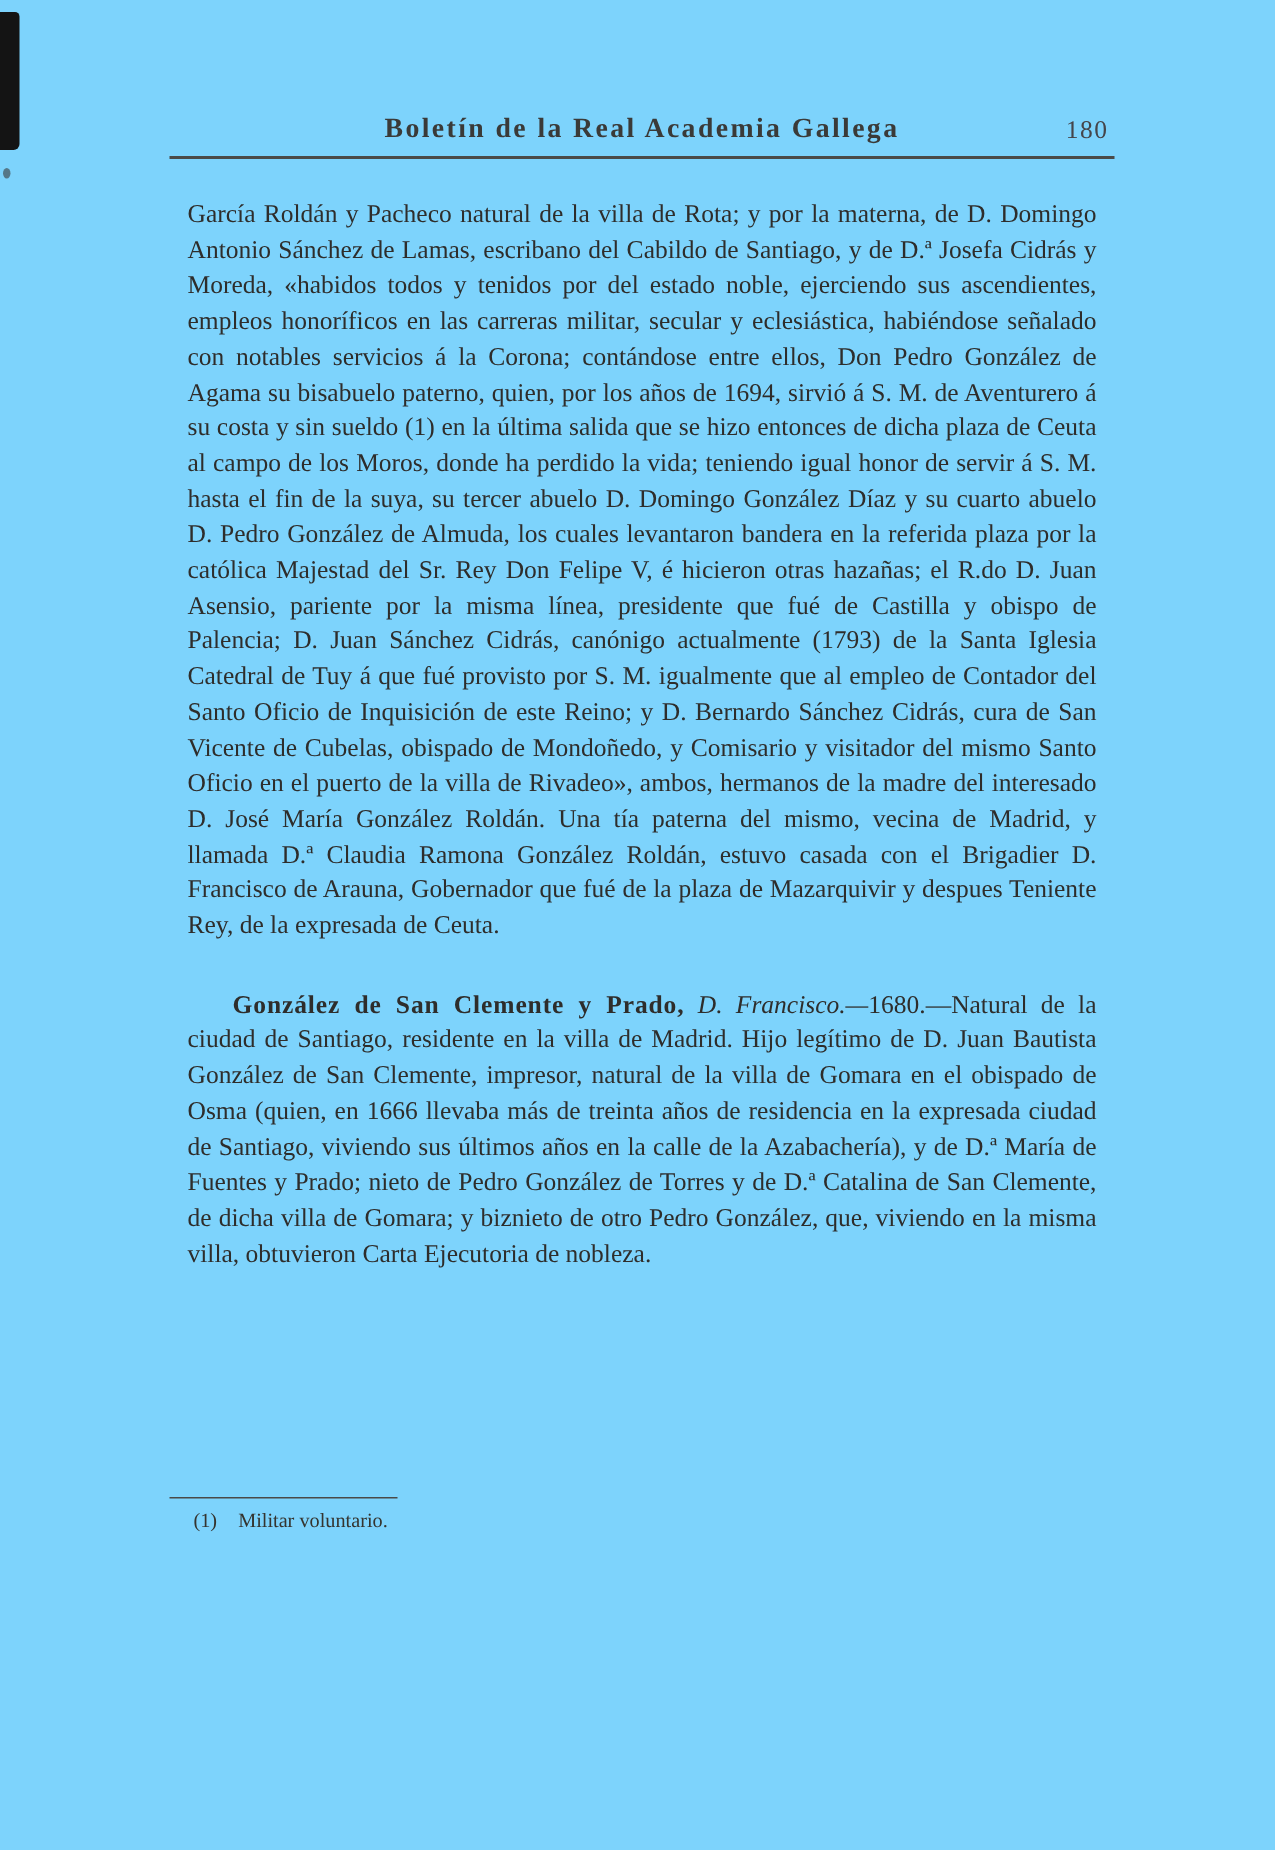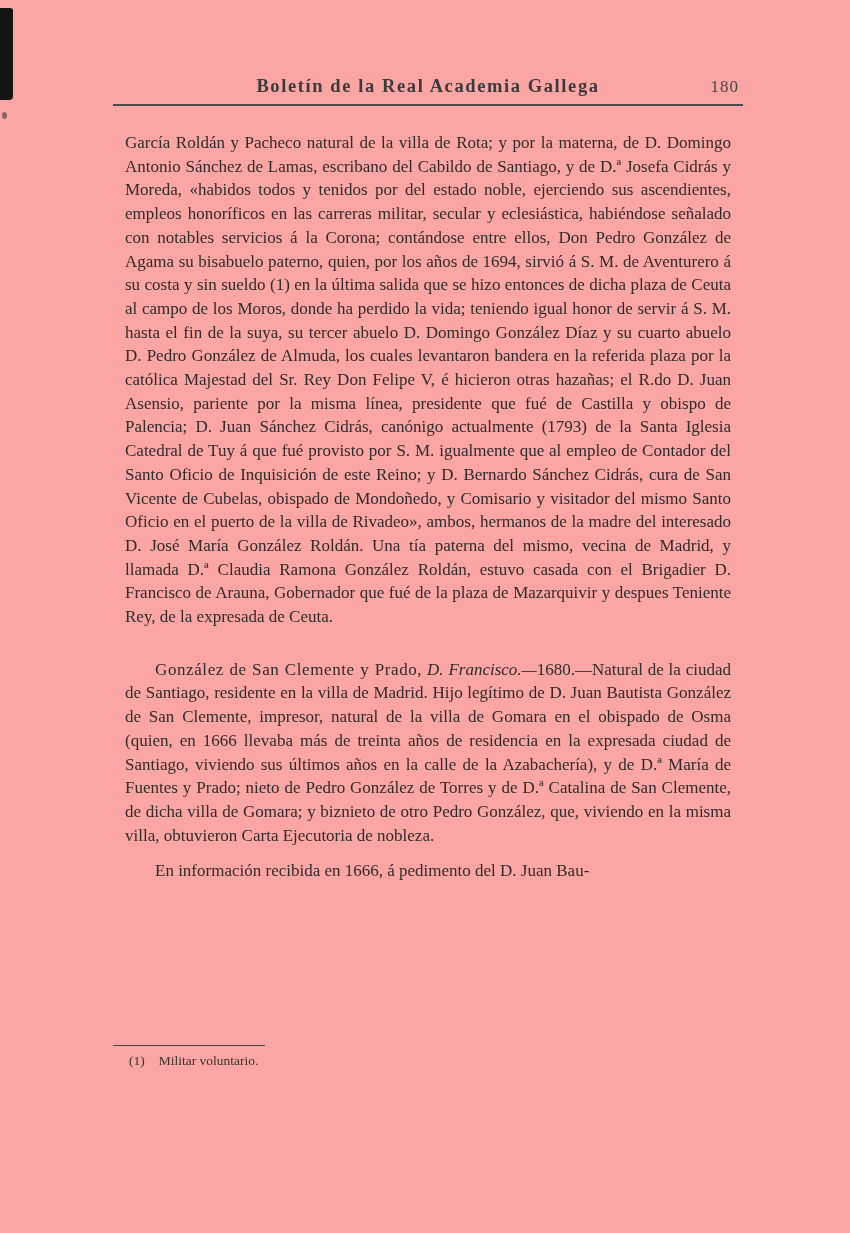--- a/index.html
+++ b/index.html
@@ -5,21 +5,21 @@
   * { margin: 0; padding: 0; box-sizing: border-box; }
   html, body {
     background: #e9e9e7;
     font-family: "Liberation Serif", "DejaVu Serif", serif;
   }
   .page {
     position: relative;
     width: 850px;
     height: 1233px;
     margin: 0 auto;
-    background: #fca5a5;
+    background: #7dd3fc;
     color: #2b2b2b;
     overflow: hidden;
   }
   
   .scan-artifact {
     position: absolute;
     left: 0;
     top: 8px;
     width: 13px;
     height: 92px;
@@ -74,27 +74,27 @@
     width: 630px;
     font-size: 17px;
     line-height: 23.7px;
     text-align: justify;
     color: #2e2d2b;
   }
   .para { margin: 12px; }
   .para.indent { text-indent: 30px; }
   .para.entry { margin-top: 29px; }
   .entry-name {
-    font-weight: normal;
+    font-weight: bold;
     letter-spacing: .6px;
   }
   .entry-given { }
   .footnote-area {
     position: absolute;
-    top: 1045px;
+    top: 998px;
     left: 113px;
     width: 630px;
   }
   .footnote-rule {
     width: 152px;
     border-top: 1.5px solid #4a4a48;
     margin-bottom: 7px;
   }
   .footnote {
     font-size: 13.5px;
@@ -117,21 +117,20 @@
   </header>
 
   <div class="header-rule"></div>
 
   <main class="text-block">
 
     <p class="para">García Roldán y Pacheco natural de la villa de Rota; y por la materna, de D. Domingo Antonio Sánchez de Lamas, escribano del Cabildo de Santiago, y de D.ª Josefa Cidrás y Moreda, «habidos todos y tenidos por del estado noble, ejerciendo sus ascendientes, empleos honoríficos en las carreras militar, secular y eclesiástica, habiéndose señalado con notables servicios á la Corona; contándose entre ellos, Don Pedro González de Agama su bisabuelo paterno, quien, por los años de 1694, sirvió á S. M. de Aventurero á su costa y sin sueldo (1) en la última salida que se hizo entonces de dicha plaza de Ceuta al campo de los Moros, donde ha perdido la vida; teniendo igual honor de servir á S. M. hasta el fin de la suya, su tercer abuelo D. Domingo González Díaz y su cuarto abuelo D. Pedro González de Almuda, los cuales levantaron bandera en la referida plaza por la católica Majestad del Sr. Rey Don Felipe V, é hicieron otras hazañas; el R.do D. Juan Asensio, pariente por la misma línea, presidente que fué de Castilla y obispo de Palencia; D. Juan Sánchez Cidrás, canónigo actualmente (1793) de la Santa Iglesia Catedral de Tuy á que fué provisto por S. M. igualmente que al empleo de Contador del Santo Oficio de Inquisición de este Reino; y D. Bernardo Sánchez Cidrás, cura de San Vicente de Cubelas, obispado de Mondoñedo, y Comisario y visitador del mismo Santo Oficio en el puerto de la villa de Rivadeo», ambos, hermanos de la madre del interesado D. José María González Roldán. Una tía paterna del mismo, vecina de Madrid, y llamada D.ª Claudia Ramona González Roldán, estuvo casada con el Brigadier D. Francisco de Arauna, Gobernador que fué de la plaza de Mazarquivir y despues Teniente Rey, de la expresada de Ceuta.</p>
 
     <p class="para indent entry"><b class="entry-name">González de San Clemente y Prado,</b> <i class="entry-given">D. Francisco.—</i><span>1680.—Natural de la ciudad de Santiago, residente en la villa de Madrid. Hijo legítimo de D. Juan Bautista González de San Clemente, impresor, natural de la villa de Gomara en el obispado de Osma (quien, en 1666 llevaba más de treinta años de residencia en la expresada ciudad de Santiago, viviendo sus últimos años en la calle de la Azabachería), y de D.ª María de Fuentes y Prado; nieto de Pedro González de Torres y de D.ª Catalina de San Clemente, de dicha villa de Gomara; y biznieto de otro Pedro González, que, viviendo en la misma villa, obtuvieron Carta Ejecutoria de nobleza.</span></p>
 
-    <p class="para indent">En información recibida en 1666, á pedimento del D. Juan Bau-</p>
 
   </main>
 
   <footer class="footnote-area">
     <div class="footnote-rule"></div>
     <p class="footnote"><span class="fn-marker">(1)</span><span>Militar voluntario.</span></p>
   </footer>
 
 </div>
 

